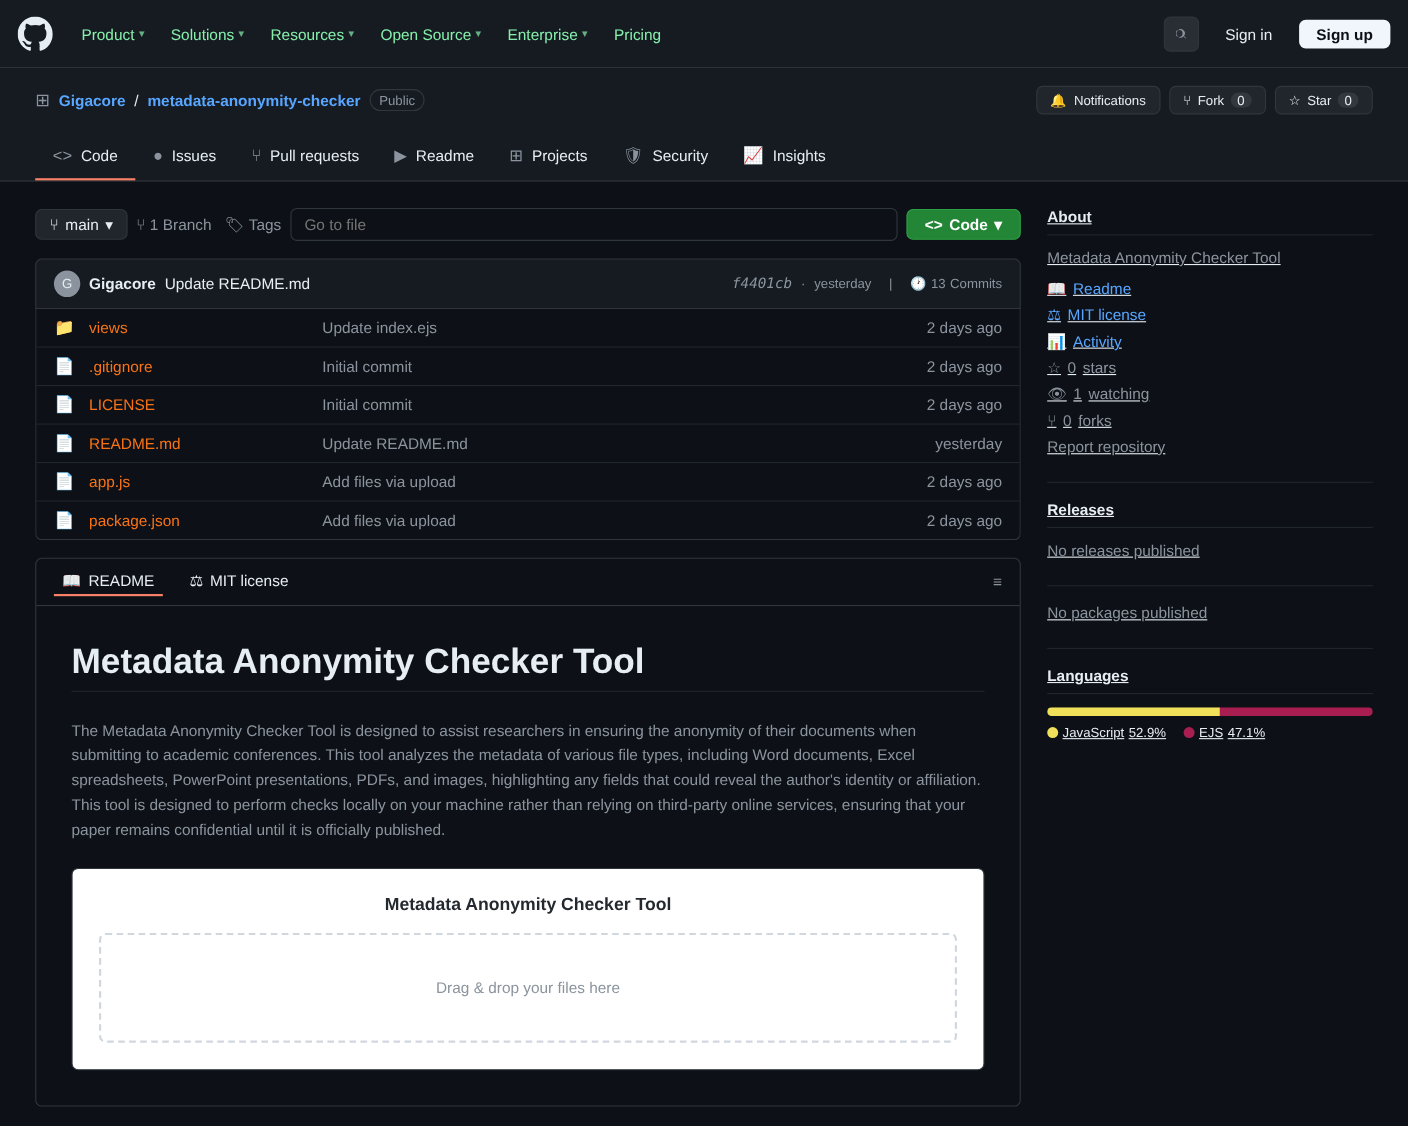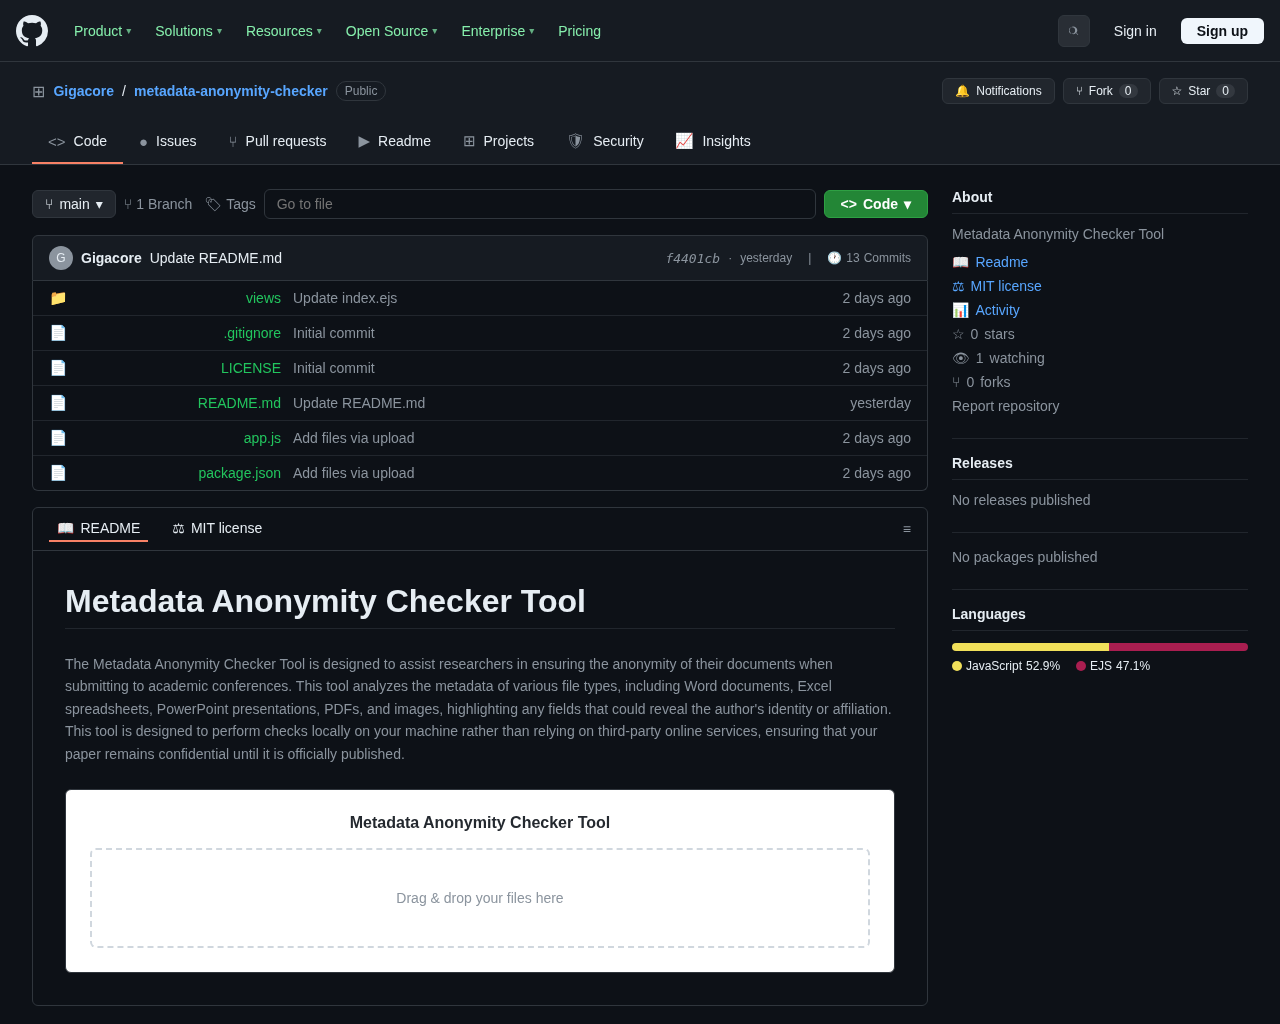--- a/index.html
+++ b/index.html
@@ -30,21 +30,21 @@
 
     
     .repo-tabs { display: flex; gap: 0; }
     .repo-tab { color: #e6edf3; padding: 12px 16px; cursor: pointer; font-size: 14px; display: flex; align-items: center; gap: 8px; border-bottom: 2px solid transparent; }
     .repo-tab.active { border-bottom: 2px solid #f78166; color: #e6edf3; }
     .tab-icon { color: #8b949e; font-size: 15px; }
 
     
     .main-container { padding: 24px 32px; display: flex; gap: 24px; max-width: 1280px; }
     .repo-content { flex: 1; min-width: 0; }
-    .repo-sidebar { width: 296px; flex-shrink: 0; }
+    .repo-sidebar { width: 296px; flex-shrink: 0; text-decoration: underline; }
 
     
     .branch-bar { display: flex; align-items: center; gap: 8px; margin-bottom: 16px; }
     .branch-btn { background: #21262d; border: 1px solid #30363d; border-radius: 6px; color: #e6edf3; padding: 5px 12px; cursor: pointer; display: flex; align-items: center; gap: 6px; font-size: 14px; }
     .branch-info { display: flex; align-items: center; gap: 12px; color: #8b949e; font-size: 14px; }
     .branch-info a { color: #8b949e; cursor: pointer; display: flex; align-items: center; gap: 4px; }
     .search-file { flex: 1; }
     .search-file input { background: #0d1117; border: 1px solid #30363d; border-radius: 6px; color: #e6edf3; padding: 6px 12px; width: 100%; font-size: 14px; outline: none; }
     .code-btn { background: #238636; border: 1px solid #2ea043; border-radius: 6px; color: #ffffff; padding: 5px 16px; cursor: pointer; display: flex; align-items: center; gap: 6px; font-size: 14px; font-weight: 600; }
 
@@ -56,21 +56,21 @@
     .commit-hash { color: #8b949e; margin-left: auto; font-family: monospace; font-size: 13px; font-style: italic; }
     .commit-time { color: #8b949e; font-size: 12px; }
     .commit-count { color: #8b949e; font-size: 12px; cursor: pointer; display: flex; align-items: center; gap: 4px; }
 
     
     .file-list { border: 1px solid #30363d; border-top: none; border-radius: 0 0 6px 6px; }
     .file-row { display: flex; align-items: center; padding: 8px 16px; gap: 12px; border-bottom: 1px solid #21262d; }
     .file-row:last-child { border-bottom: none; }
     .file-icon { color: #8b949e; font-size: 15px; width: 20px; text-align: center; }
     .file-icon.folder { color: #58a6ff; }
-    .file-name { color: #22c55e; cursor: pointer; min-width: 200px; font-size: 14px; text-align: right; }
+    .file-name { color: #f97316; cursor: pointer; min-width: 200px; font-size: 14px; }
     .file-commit { color: #8b949e; flex: 1; font-size: 14px; }
     .file-time { color: #8b949e; font-size: 14px; text-align: right; min-width: 100px; }
 
     
     .readme-section { margin-top: 16px; background: #0d1117; border: 1px solid #30363d; border-radius: 6px; }
     .readme-tabs { display: flex; align-items: center; padding: 8px 16px; border-bottom: 1px solid #30363d; gap: 16px; }
     .readme-tab { color: #e6edf3; padding: 4px 8px; cursor: pointer; font-size: 14px; display: flex; align-items: center; gap: 6px; border-bottom: 2px solid transparent; }
     .readme-tab.active { border-bottom: 2px solid #f78166; }
     .readme-tab-icon { font-size: 14px; }
     .readme-actions { margin-left: auto; cursor: pointer; color: #8b949e; }

